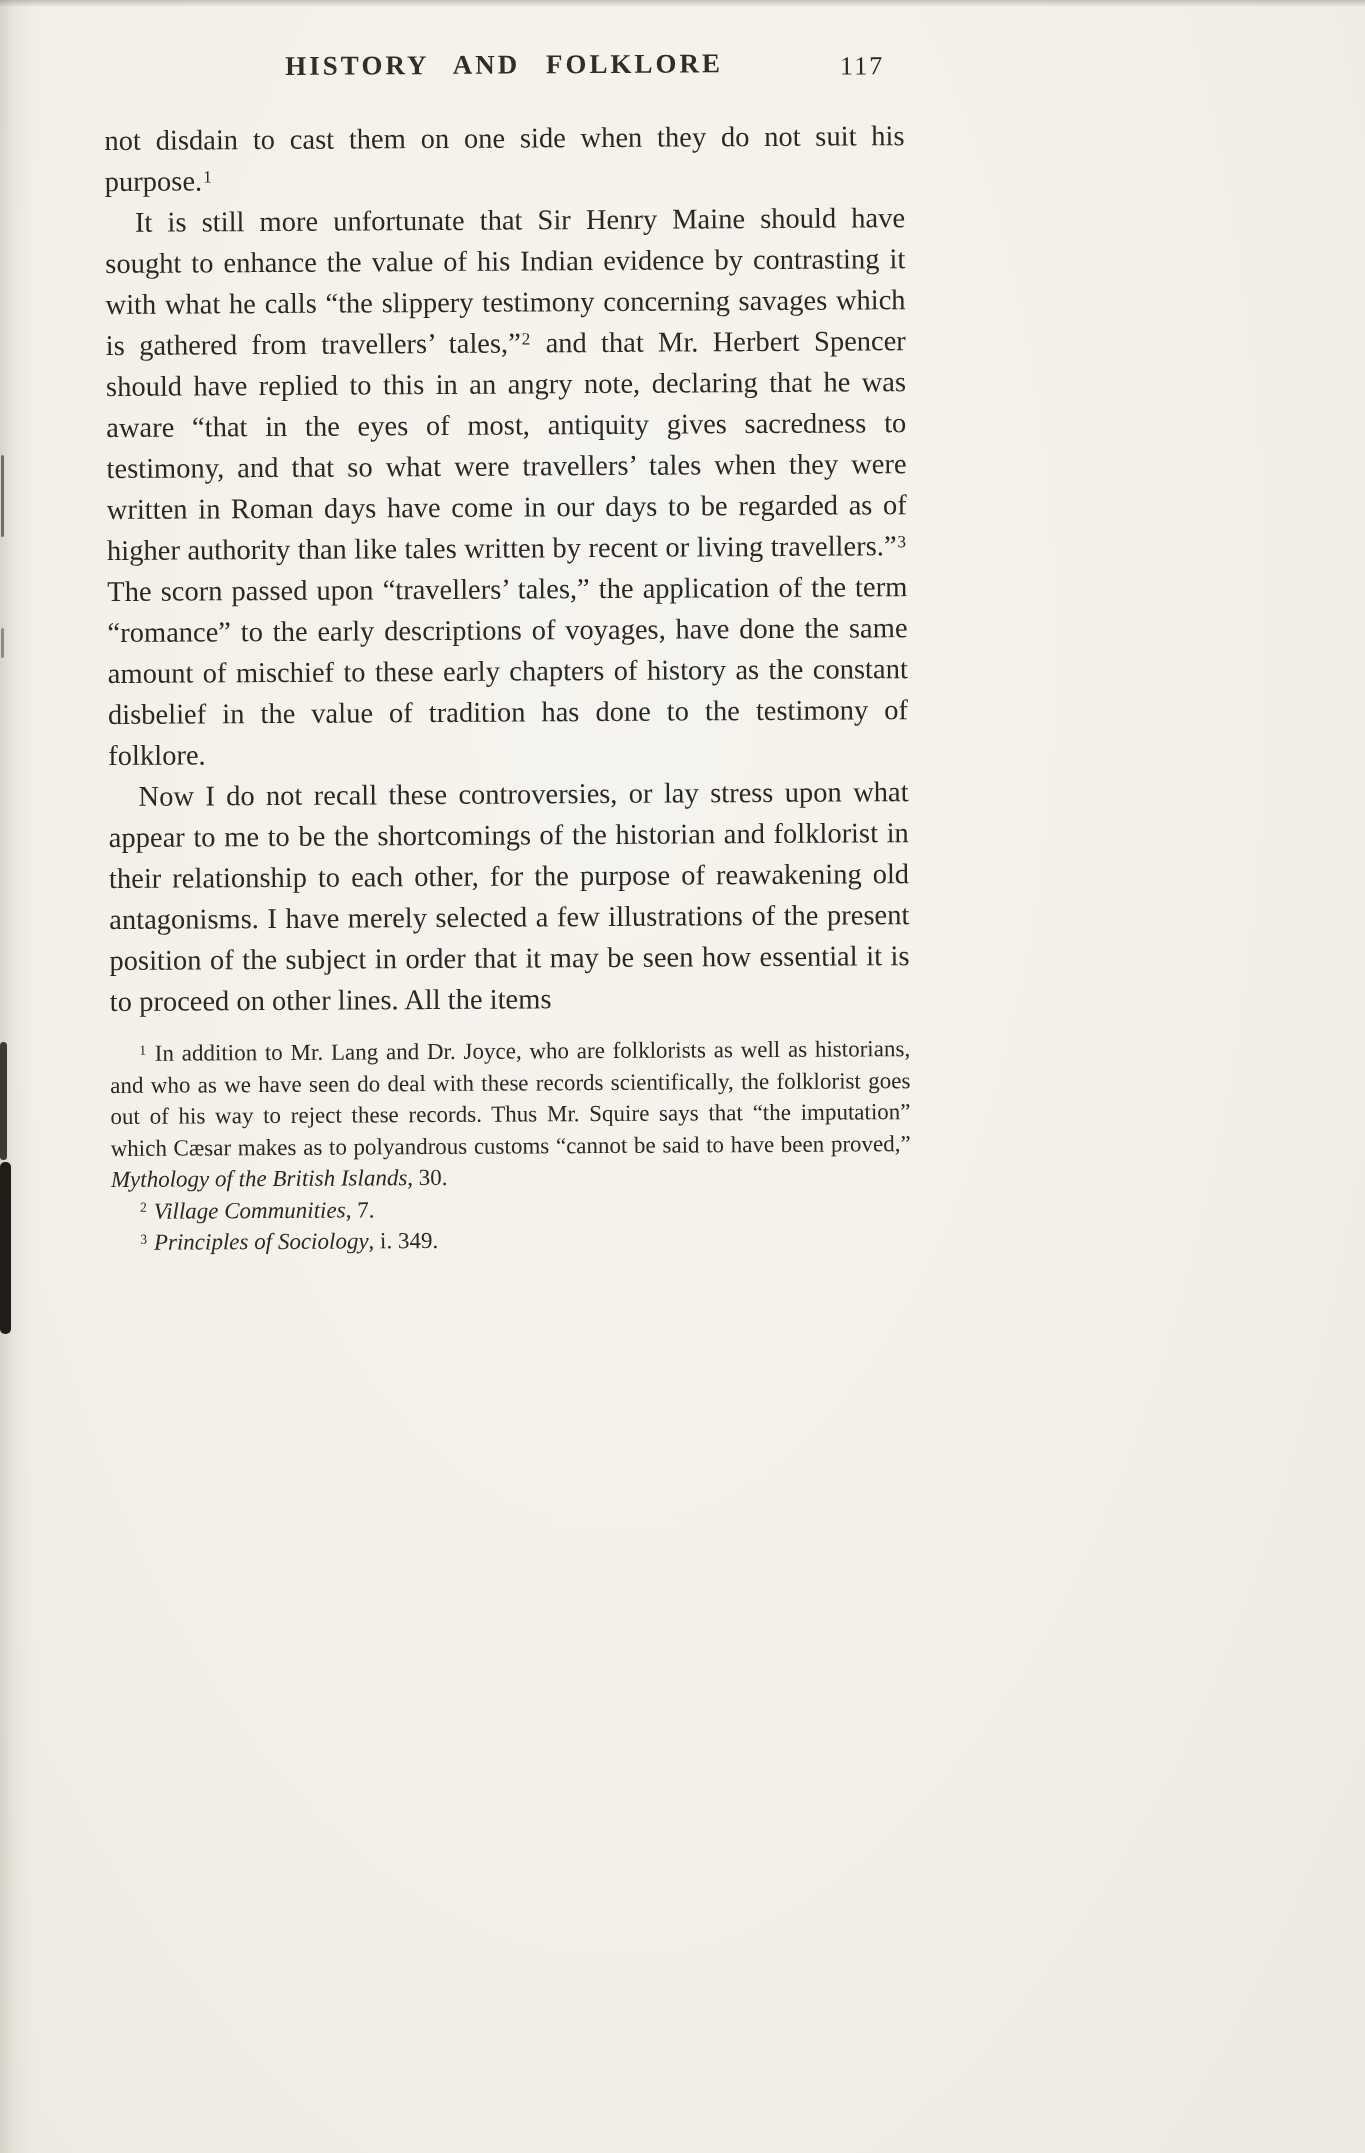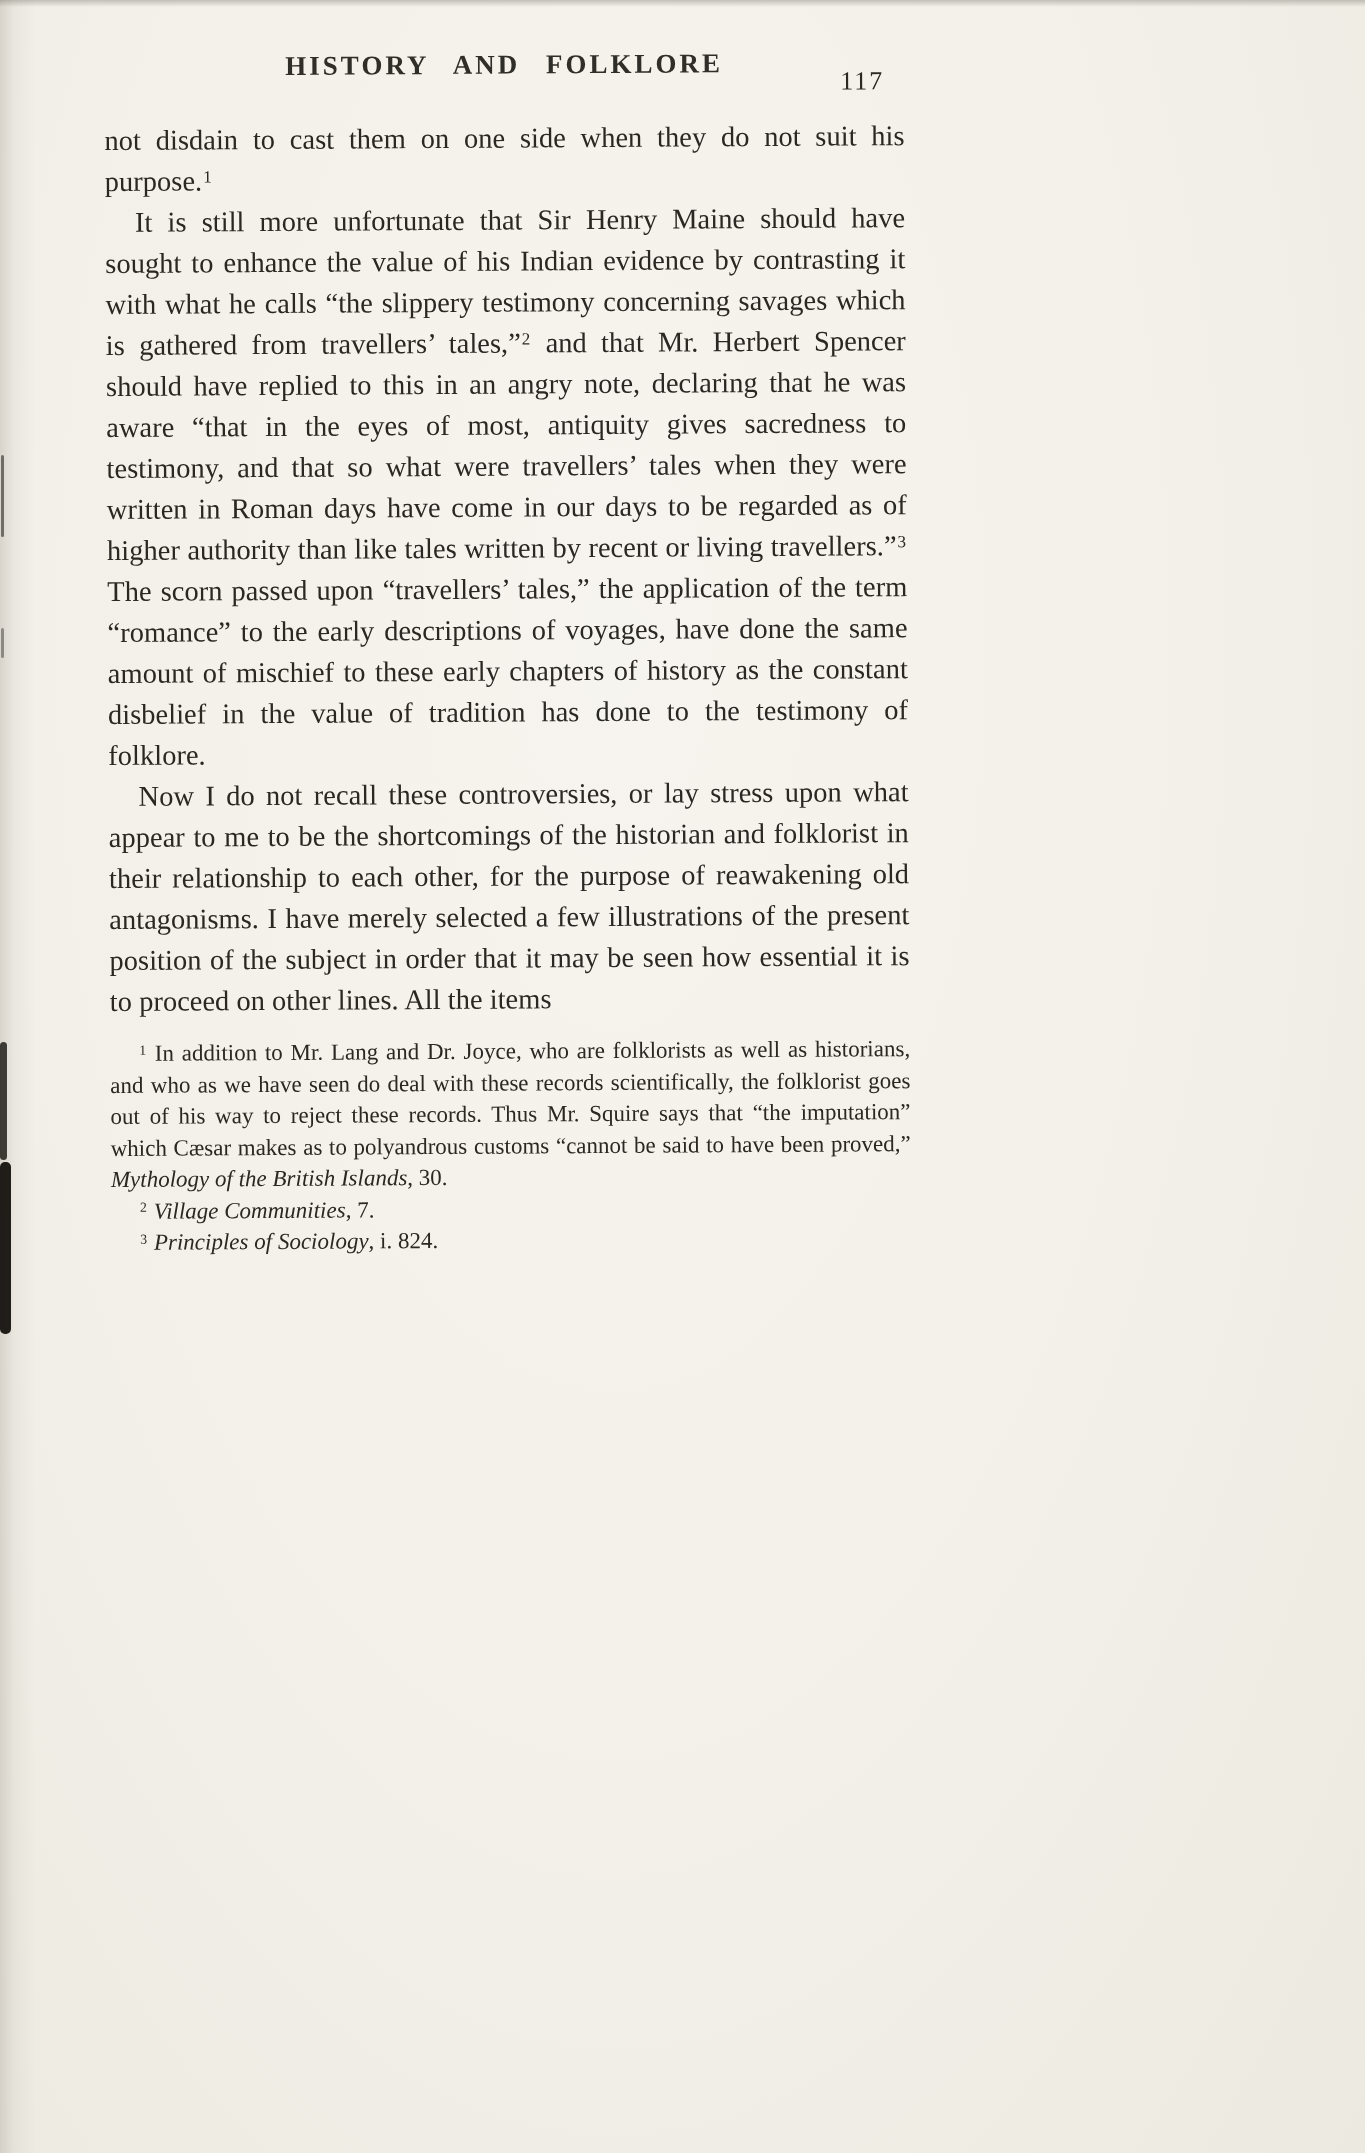--- a/index.html
+++ b/index.html
@@ -50,21 +50,21 @@
   .head-title {
     font-size: 27px;
     font-weight: 700;
     letter-spacing: 3px;
     word-spacing: 16px;
     color: #302e29;
   }
   .page-num {
     position: absolute;
     right: 20px;
-    top: 19px;
+    top: 4px;
     font-size: 26px;
     letter-spacing: 2px;
     font-weight: 400;
   }
 
   .body-text {
     margin-top: 26px;
     font-size: 28.5px;
     line-height: 41px;
     text-align: justify;
@@ -111,17 +111,17 @@
 
     <main class="body-text">
       <p class="para"><span>not disdain to cast them on one side when they do not suit his purpose.</span><sup class="fnref">1</sup></p>
       <p class="para indent"><span>It is still more unfortunate that Sir Henry Maine should have sought to enhance the value of his Indian evidence by contrasting it with what he calls “the slippery testimony concerning savages which is gathered from travellers’ tales,”</span><sup class="fnref">2</sup><span> and that Mr. Herbert Spencer should have replied to this in an angry note, declaring that he was aware “that in the eyes of most, antiquity gives sacredness to testimony, and that so what were travellers’ tales when they were written in Roman days have come in our days to be regarded as of higher authority than like tales written by recent or living travellers.”</span><sup class="fnref">3</sup><span> The scorn passed upon “travellers’ tales,” the application of the term “romance” to the early descriptions of voyages, have done the same amount of mischief to these early chapters of history as the constant disbelief in the value of tradition has done to the testimony of folklore.</span></p>
       <p class="para indent"><span>Now I do not recall these controversies, or lay stress upon what appear to me to be the shortcomings of the historian and folklorist in their relationship to each other, for the purpose of reawakening old antagonisms. I have merely selected a few illustrations of the present position of the subject in order that it may be seen how essential it is to proceed on other lines.  All the items</span></p>
     </main>
 
     <footer class="footnotes">
       <p class="fn"><sup class="fnref">1</sup><span> In addition to Mr. Lang and Dr. Joyce, who are folklorists as well as historians, and who as we have seen do deal with these records scientifically, the folklorist goes out of his way to reject these records. Thus Mr. Squire says that “the imputation” which Cæsar makes as to polyandrous customs “cannot be said to have been proved,” </span><span class="it">Mythology of the British Islands</span><span>, 30.</span></p>
       <p class="fn"><sup class="fnref">2</sup><span> </span><span class="it">Village Communities</span><span>, 7.</span></p>
-      <p class="fn"><sup class="fnref">3</sup><span> </span><span class="it">Principles of Sociology</span><span>, i. 824.</span></p>
+      <p class="fn"><sup class="fnref">3</sup><span> </span><span class="it">Principles of Sociology</span><span>, i. 349.</span></p>
     </footer>
 
   </div>
 </div>
 
 </body></html>

